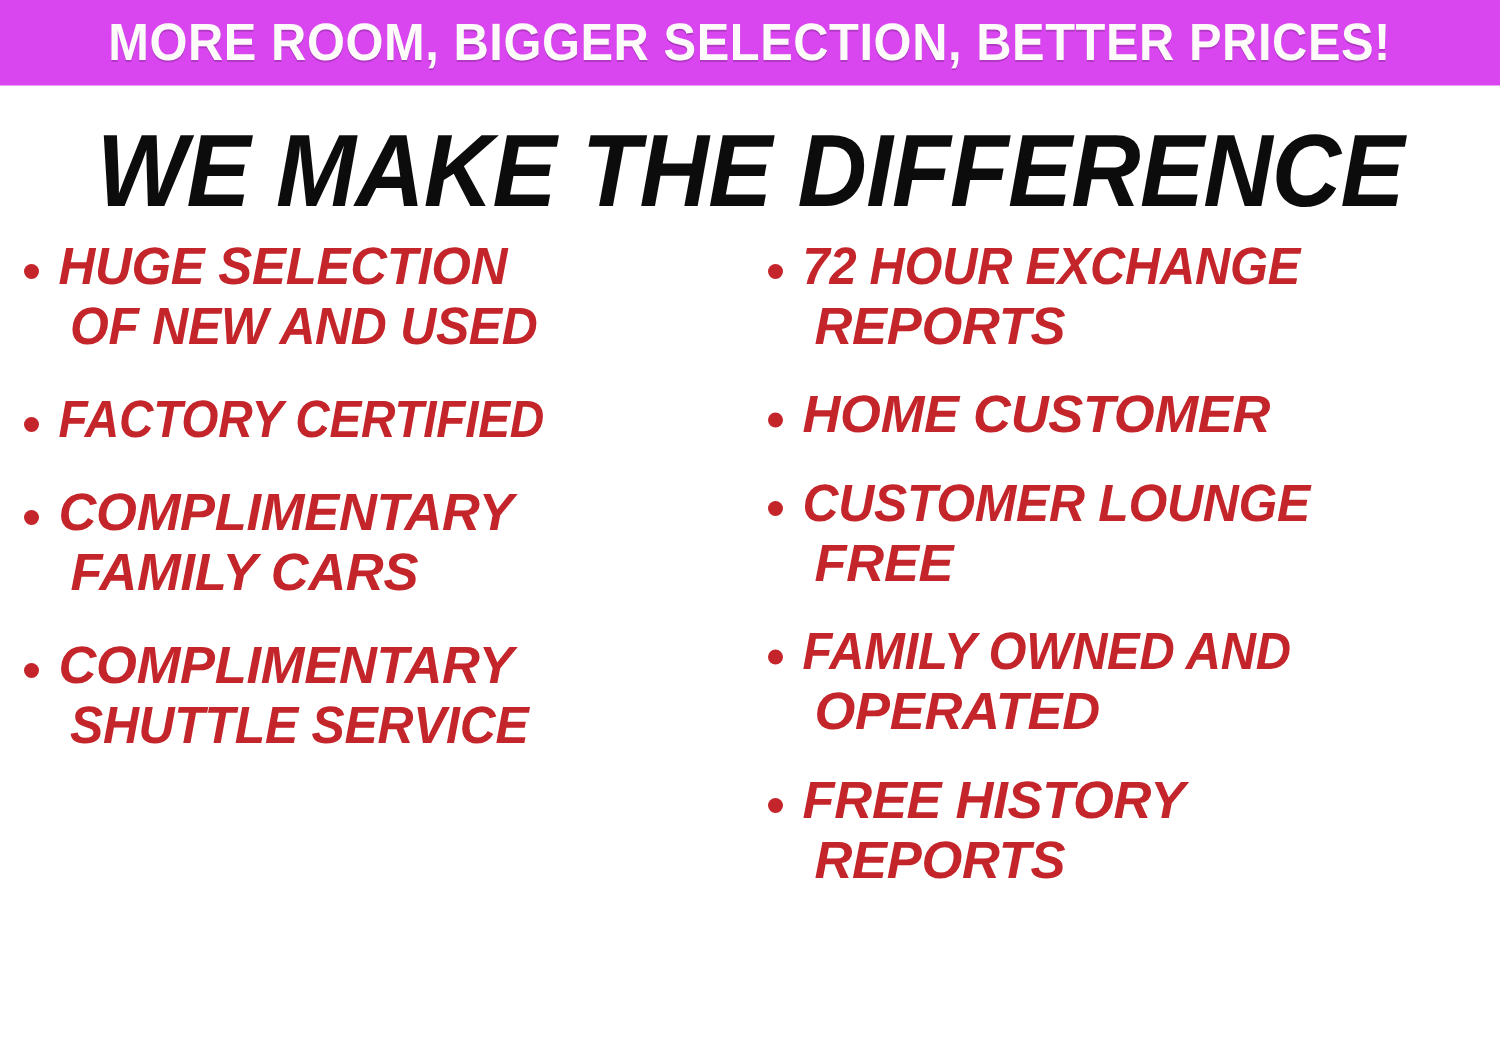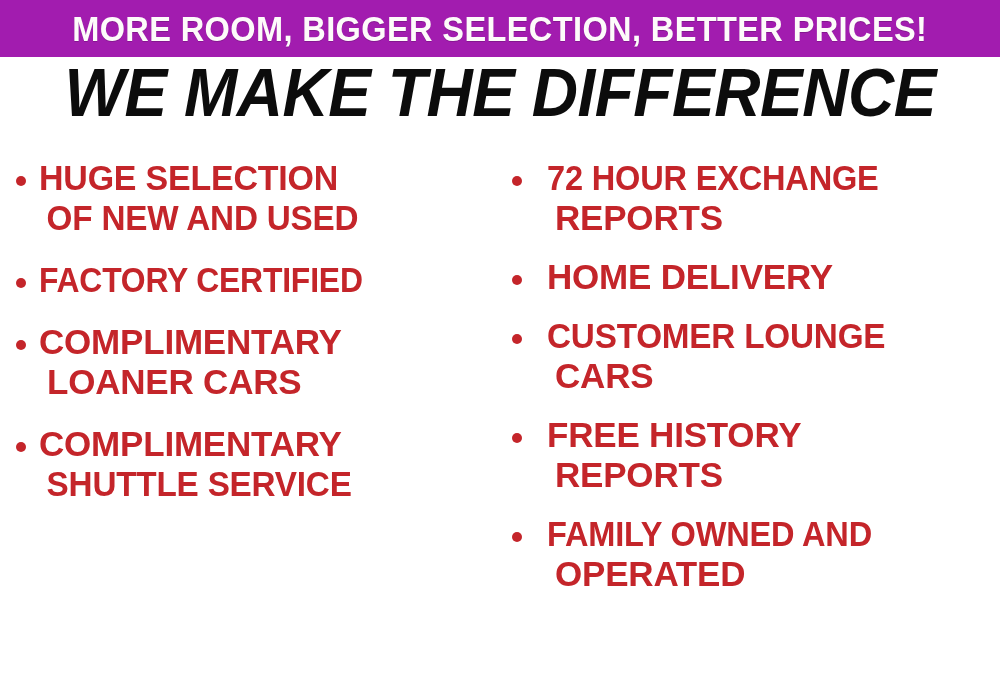--- a/index.html
+++ b/index.html
@@ -20,21 +20,21 @@
     background: #ffffff;
   }
 
   
   #banner {
     position: absolute;
     left: 0;
     top: 0;
     width: 1000px;
     height: 57px;
-    background: #a21caf;
+    background: #d946ef;
     display: flex;
     align-items: center;
     justify-content: center;
   }
   #banner-text {
     color: #fdfbfa;
     font-family: "Liberation Sans", sans-serif;
     font-weight: bold;
     font-size: 35px;
     line-height: 36px;
@@ -42,21 +42,21 @@
     white-space: nowrap;
     transform: scaleX(0.93);
     transform-origin: center center;
     text-shadow: 0 1px 0 rgba(0,0,0,0.18);
   }
 
   
   #headline {
     position: absolute;
     left: 0;
-    top: 57px;
+    top: 78px;
     width: 1000px;
     text-align: center;
   }
   #headline-text {
     display: inline-block;
     color: #0c0c0c;
     font-family: "Liberation Sans", sans-serif;
     font-weight: bold;
     font-style: italic;
     font-size: 66px;
@@ -80,20 +80,21 @@
     top: 0;
     height: 536px;
   }
   #col-left  { left: 16px;  width: 478px; }
   #col-right { left: 512px; width: 488px; }
 
   .bullet-item {
     display: flex;
     align-items: flex-start;
     color: #c4252a;
+    font-style: italic;
   }
   .bullet-dot {
     flex: 0 0 auto;
     width: 10px;
     height: 10px;
     border-radius: 50%;
     background: #c4252a;
     margin-top: 18px;
     margin-right: 13px;
   }
@@ -115,21 +116,21 @@
 
   
   .sq-97 { transform: scaleX(0.97); }
   .sq-95 { transform: scaleX(0.95); }
   .sq-93 { transform: scaleX(0.93); }
   .sq-91 { transform: scaleX(0.91); }
 
   
   #col-left  .bullet-item { margin-bottom: 22px; }
   
-  #col-right .bullet-item { margin-bottom: 19px; gap: 12px; }
+  #col-right .bullet-item { margin-bottom: 19px; }
 </style>
 </head>
 <body>
 
 <div id="page">
 
   <div id="banner">
     <span id="banner-text">MORE ROOM, BIGGER SELECTION, BETTER PRICES!</span>
   </div>
 
@@ -149,21 +150,21 @@
         <div class="bullet-item">
           <span class="bullet-dot"></span>
           <span class="bullet-lines">
             <div class="bullet-line sq-91">FACTORY CERTIFIED</div>
           </span>
         </div>
         <div class="bullet-item">
           <span class="bullet-dot"></span>
           <span class="bullet-lines">
             <div class="bullet-line ">COMPLIMENTARY</div>
-            <div class="bullet-line  indent">LOANER CARS</div>
+            <div class="bullet-line  indent">FAMILY CARS</div>
           </span>
         </div>
         <div class="bullet-item">
           <span class="bullet-dot"></span>
           <span class="bullet-lines">
             <div class="bullet-line ">COMPLIMENTARY</div>
             <div class="bullet-line sq-95 indent">SHUTTLE SERVICE</div>
           </span>
         </div>
       </div>
@@ -171,40 +172,40 @@
         <div class="bullet-item">
           <span class="bullet-dot"></span>
           <span class="bullet-lines">
             <div class="bullet-line sq-93">72 HOUR EXCHANGE</div>
             <div class="bullet-line  indent">REPORTS</div>
           </span>
         </div>
         <div class="bullet-item">
           <span class="bullet-dot"></span>
           <span class="bullet-lines">
-            <div class="bullet-line ">HOME DELIVERY</div>
+            <div class="bullet-line ">HOME CUSTOMER</div>
           </span>
         </div>
         <div class="bullet-item">
           <span class="bullet-dot"></span>
           <span class="bullet-lines">
             <div class="bullet-line sq-95">CUSTOMER LOUNGE</div>
-            <div class="bullet-line  indent">CARS</div>
+            <div class="bullet-line  indent">FREE</div>
+          </span>
+        </div>
+        <div class="bullet-item">
+          <span class="bullet-dot"></span>
+          <span class="bullet-lines">
+            <div class="bullet-line sq-93">FAMILY OWNED AND</div>
+            <div class="bullet-line  indent">OPERATED</div>
           </span>
         </div>
         <div class="bullet-item">
           <span class="bullet-dot"></span>
           <span class="bullet-lines">
             <div class="bullet-line ">FREE HISTORY</div>
             <div class="bullet-line  indent">REPORTS</div>
           </span>
         </div>
-        <div class="bullet-item">
-          <span class="bullet-dot"></span>
-          <span class="bullet-lines">
-            <div class="bullet-line sq-93">FAMILY OWNED AND</div>
-            <div class="bullet-line  indent">OPERATED</div>
-          </span>
-        </div>
       </div>
   </div>
 
 </div>
 
 </body></html>

